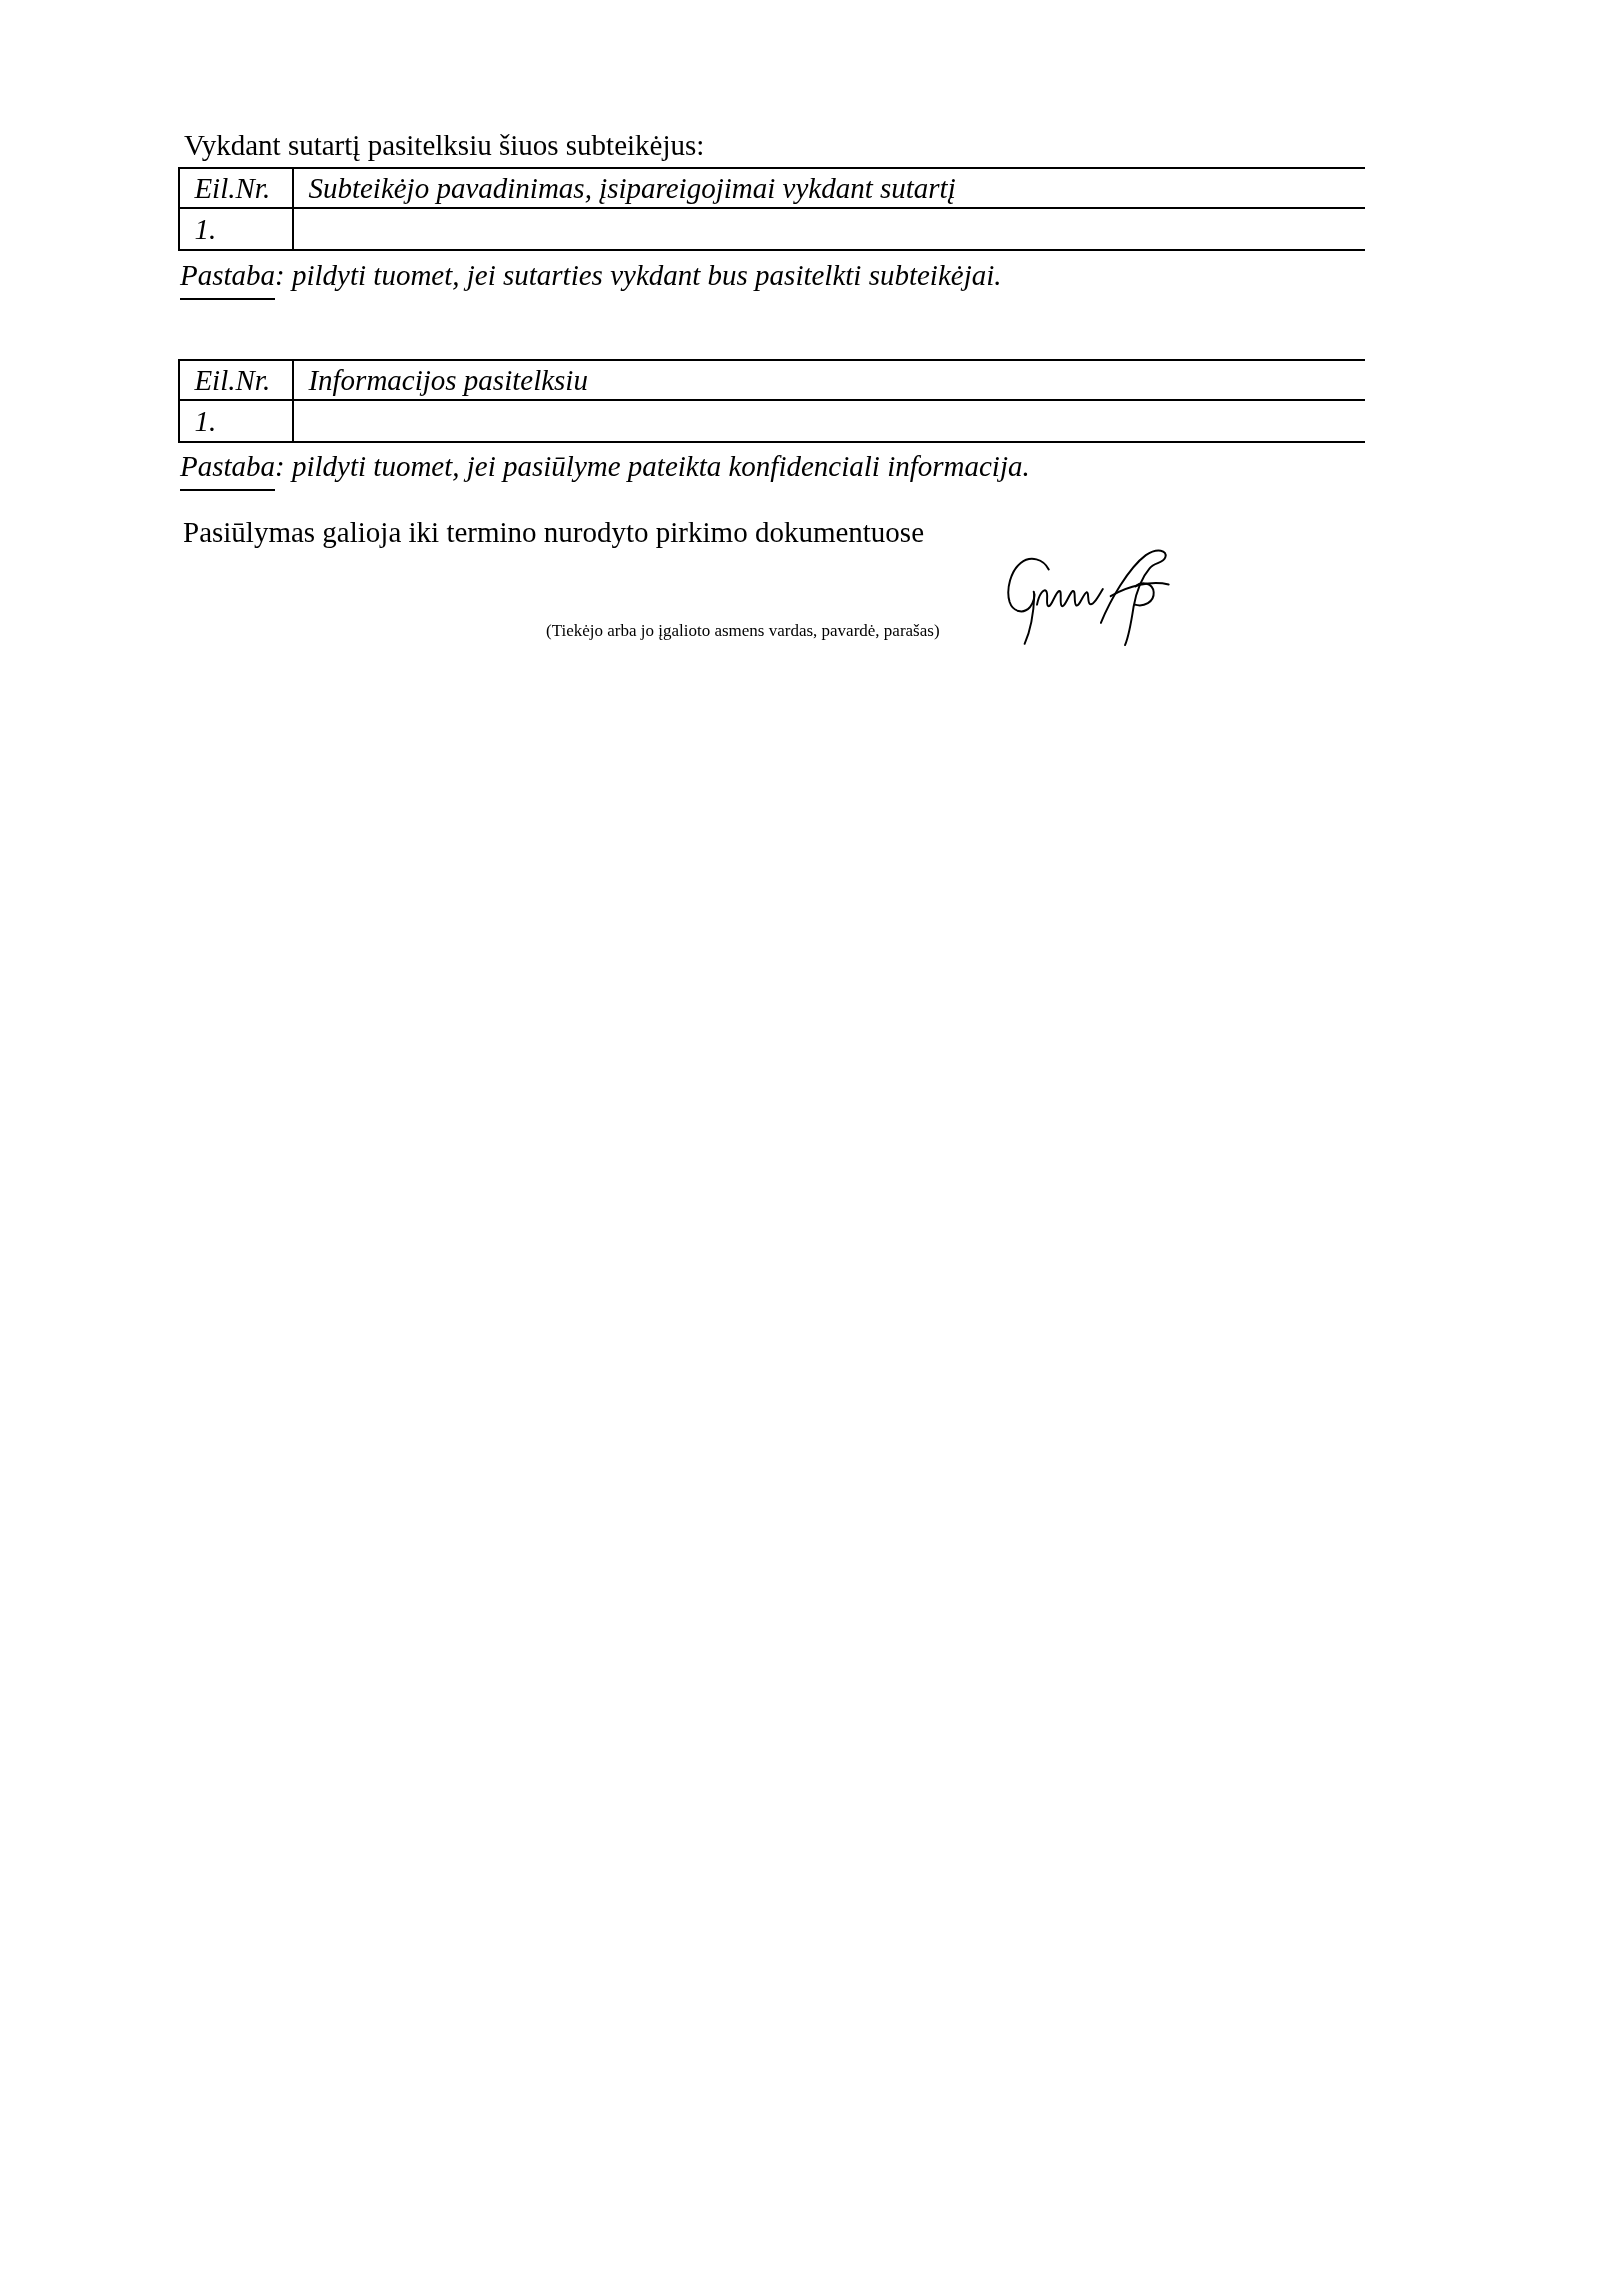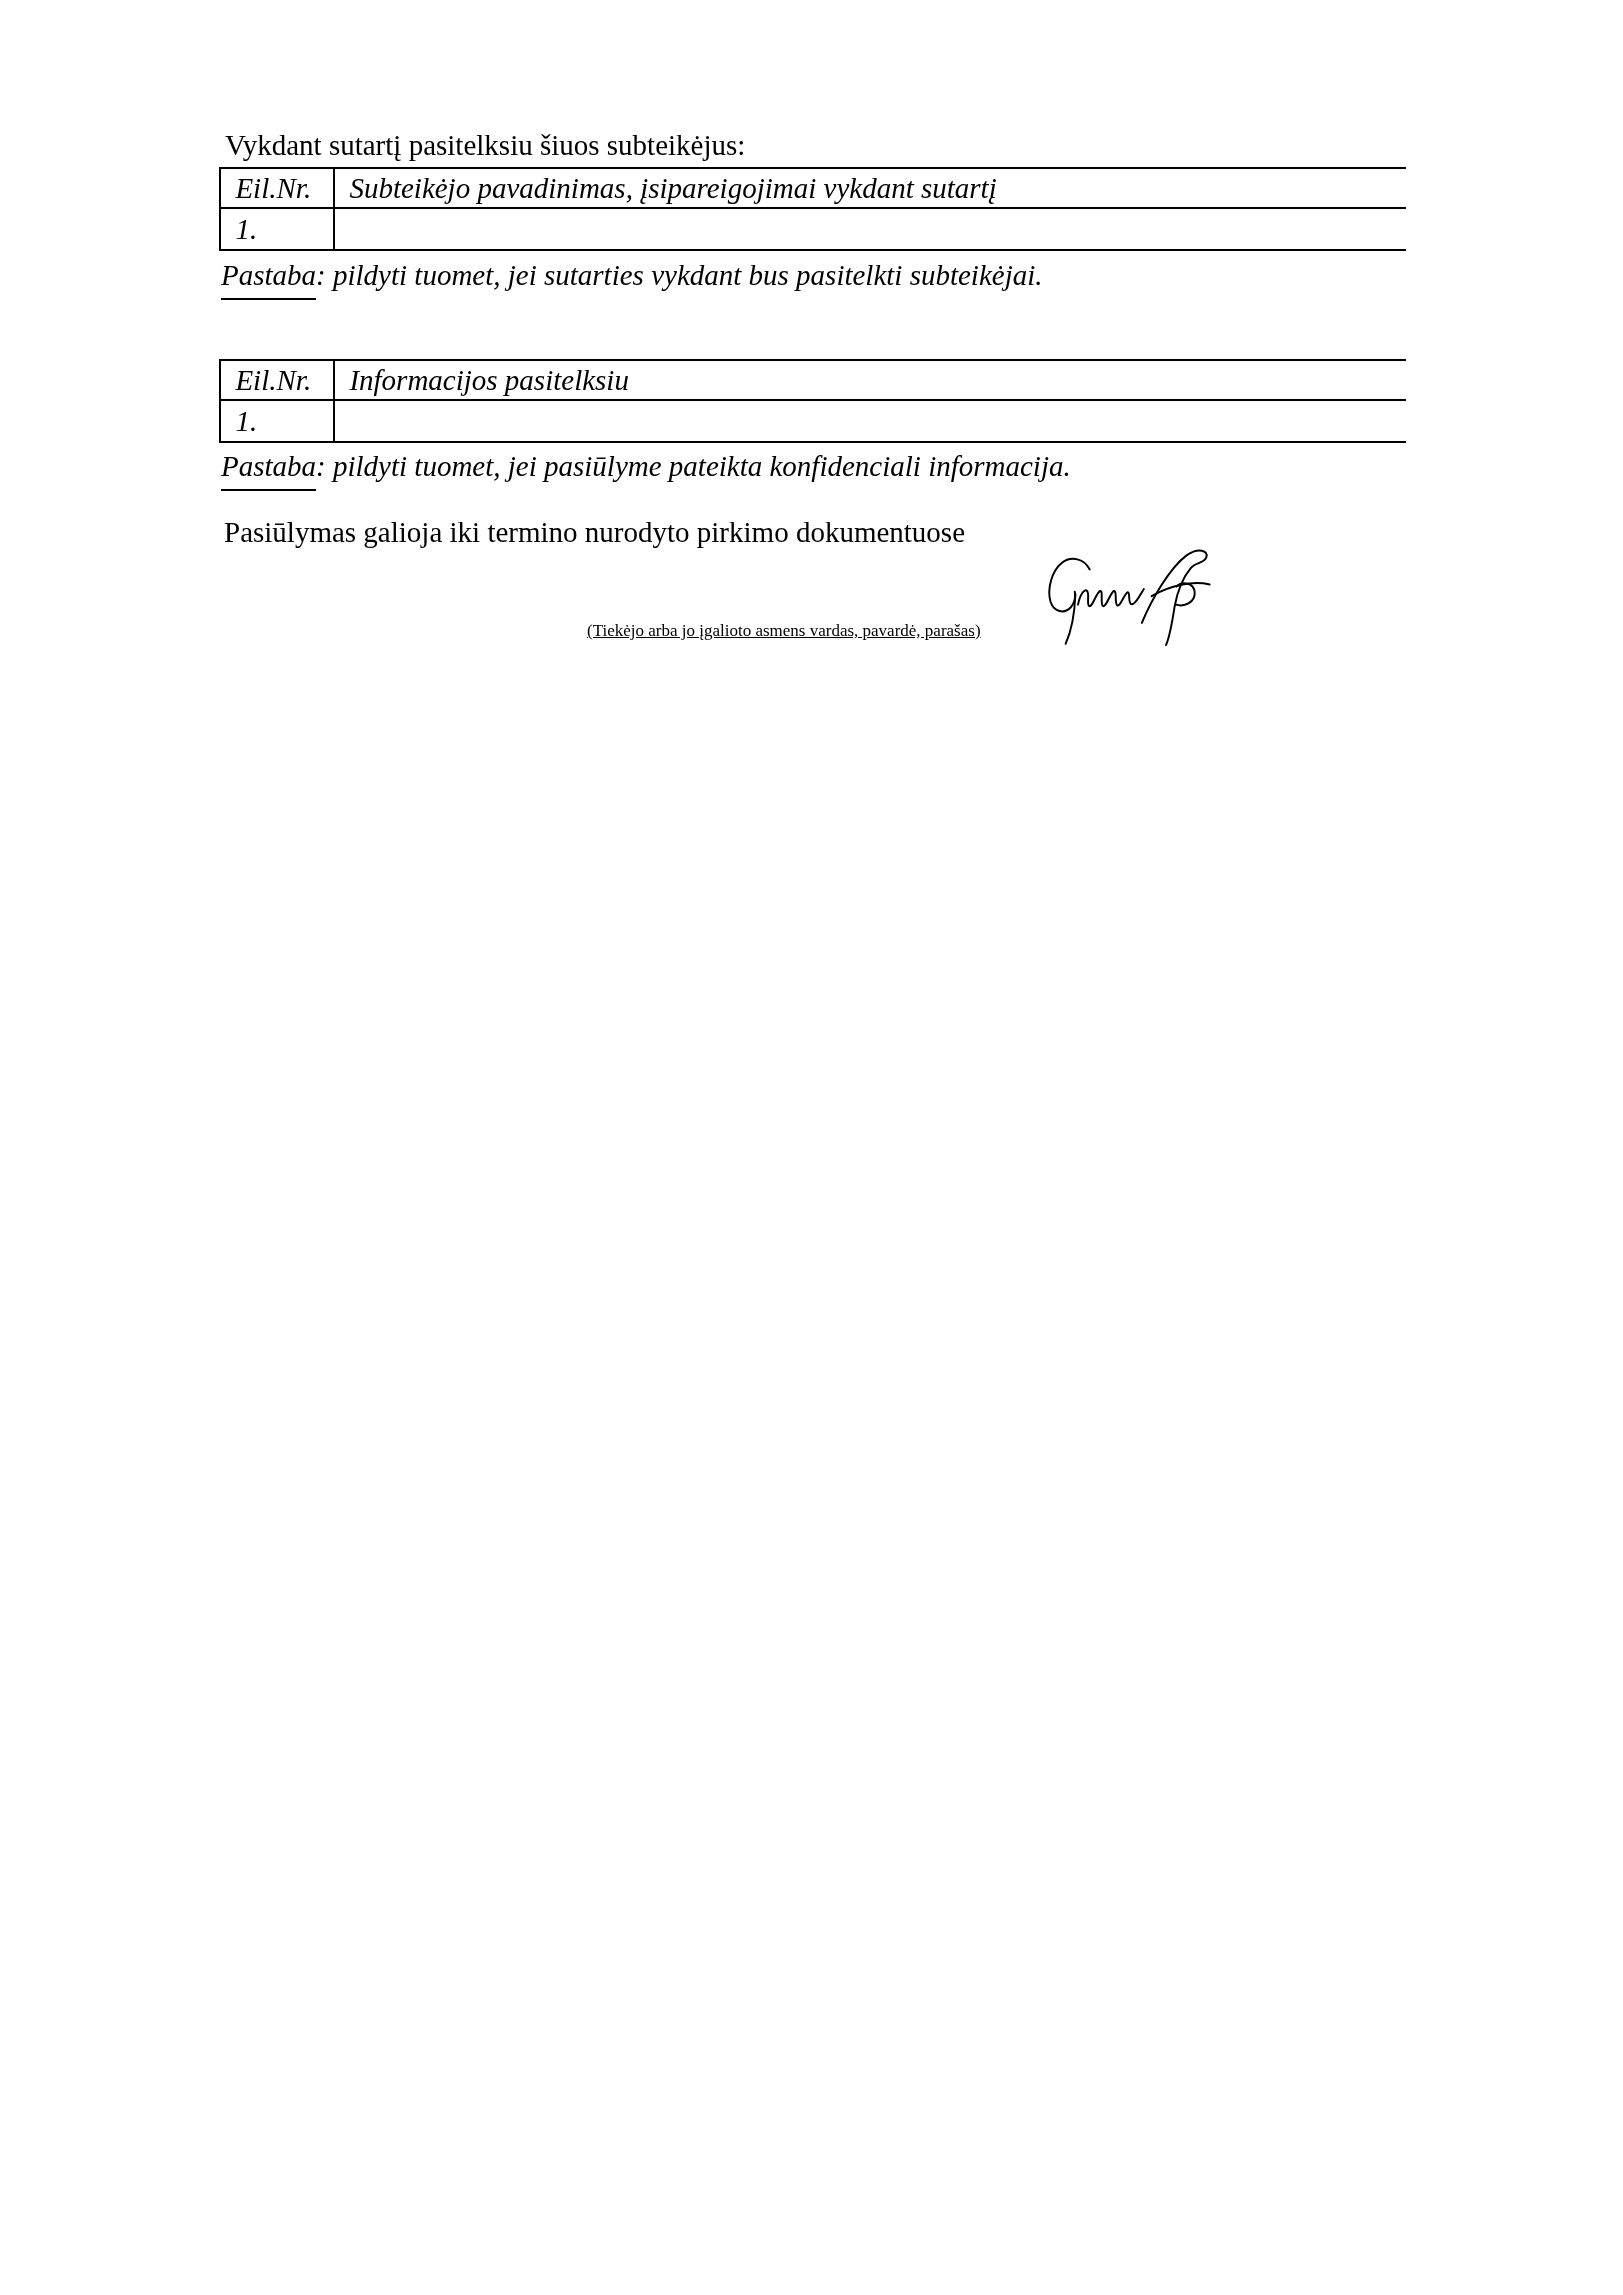--- a/index.html
+++ b/index.html
@@ -5,21 +5,20 @@
   * { margin:0; padding:0; box-sizing:border-box; }
   html, body { background:#ffffff; }
   .page {
     position:relative;
     width:1365px;
     height:2295px;
     background:#ffffff;
     color:#000000;
     font-family:"Liberation Serif", serif;
     overflow:hidden;
-    margin-left:41px;
   }
   .abs { position:absolute; }
   .body-text { font-size:29px; line-height:1.15; white-space:nowrap; }
   .italic { font-style:italic; }
   .note-label { font-style:italic; border-bottom:2px solid #000; padding-bottom:7px; }
   table.doc-table {
     border-collapse:collapse;
     width:1309px;
     table-layout:fixed;
     background:#ffffff;
@@ -29,21 +28,21 @@
     font-size:29px;
     font-style:italic;
     vertical-align:middle;
     padding:2.6px 7.8px 2.6px 14.4px;
     white-space:nowrap;
     overflow:hidden;
   }
   td.nr-col { width:114px; }
   tr.hdr-row td { height:39px;border-radius:15px; }
   tr.data-row td { height:42px; }
-  .sig-caption { font-size:17px; line-height:1.1; white-space:nowrap;text-decoration:underline; }
+  .sig-caption { font-size:17px; line-height:1.1; white-space:nowrap; }
   .page-num { font-size:29px; }
   svg.sig { display:block; }
 </style>
 </head>
 <body>
 
 <div class="page">
 
   <div class="abs body-text" style="left:184px; top:129px;">Vykdant sutartį pasitelksiu šiuos subteikėjus:</div>
 

